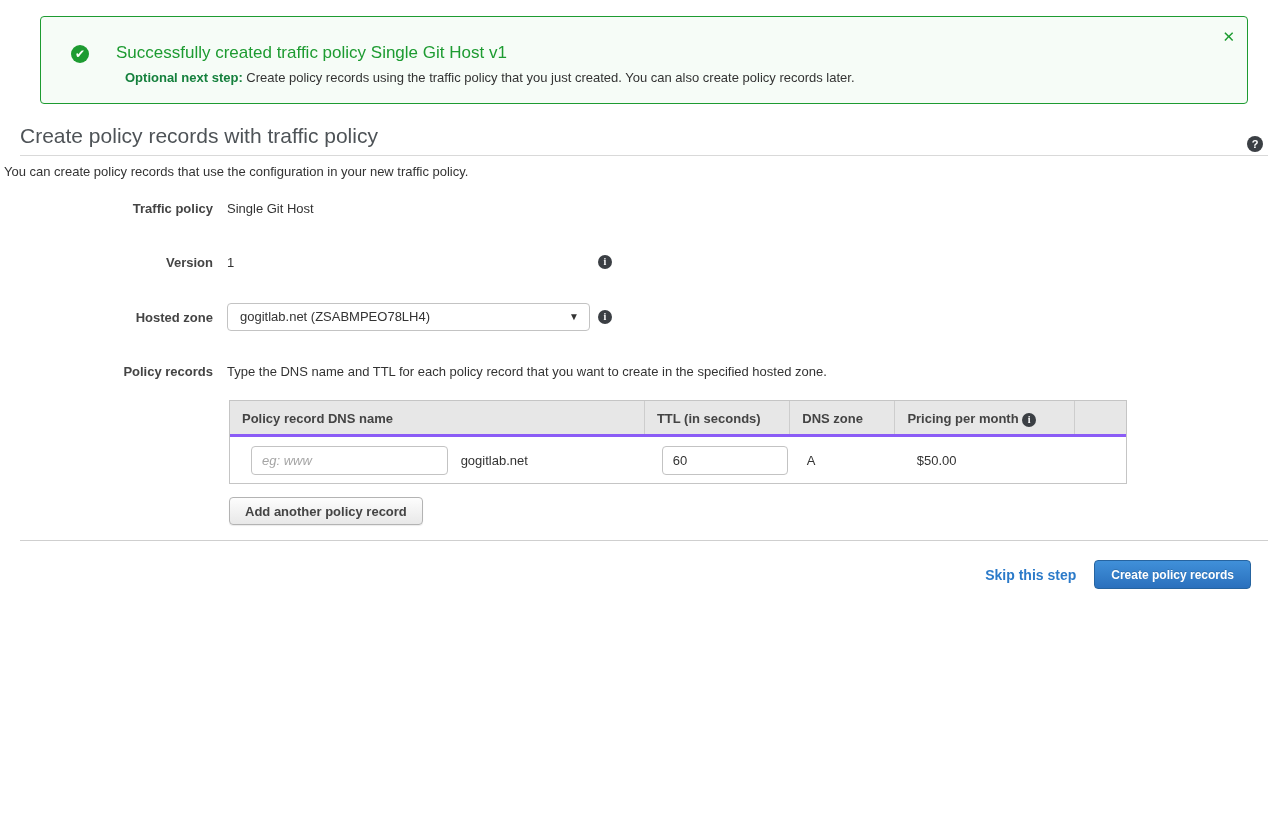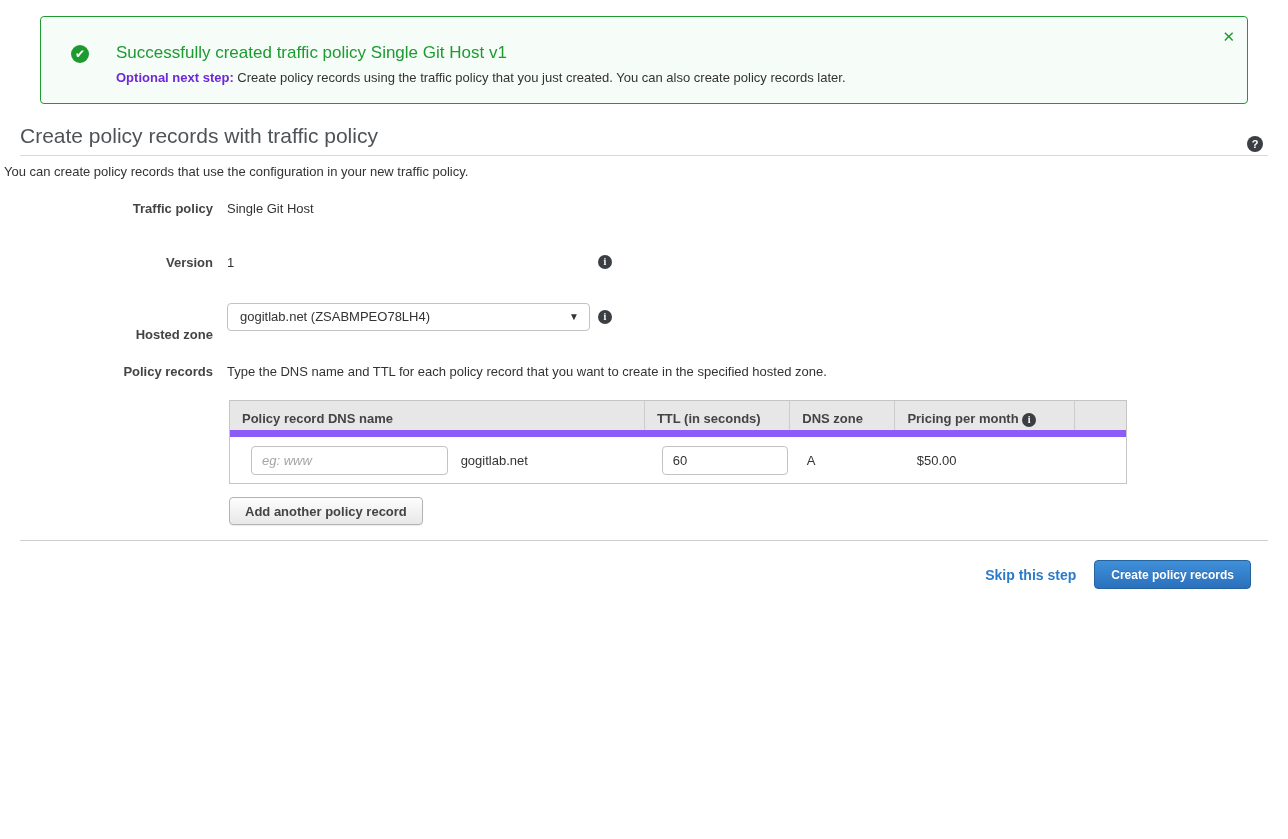--- a/index.html
+++ b/index.html
@@ -28,21 +28,21 @@
     text-align: center; line-height: 18px;
   }
   .banner-title {
     position: absolute; left: 75px; top: 26px;
     color: #1d9b31; font-size: 17px;
   }
   .banner-sub {
     position: absolute; left: 75px; top: 53px;
     color: #333; font-size: 13px;
   }
-  .banner-sub b { color: #6d28d9; }
+  .banner-sub b { color: #15803d; margin-left: 9px; }
   .close-icon {
     position: absolute; right: 12px; top: 12px;
     color: #1d9b31; font-size: 15px; font-weight: bold;
     cursor: pointer; line-height: 15px;
   }
 
   
   .page-header {
     position: absolute; left: 20px; top: 124px;
     width: 1248px;
@@ -81,21 +81,21 @@
     font-family: "Liberation Serif", serif;
     text-align: center; line-height: 14px;
     cursor: pointer;
   }
   .info-abs { position: absolute; left: 598px; }
 
   .row-policy  { top: 201px; }
   .row-version { top: 255px; }
   .row-zone    { top: 303px; }
   .row-records { top: 364px; }
-  .row-zone .form-label { top: 24px; }
+  .row-zone .form-label { top: 7px; }
   .row-zone .info-abs { top: 7px; }
 
   .select-box {
     position: absolute; left: 227px; top: 0;
     width: 363px; height: 28px;
     border: 1px solid #c3c3c3; border-radius: 4px;
     background: #fff;
     padding: 0 24px 0 12px;
     line-height: 26px; color: #333;
     cursor: pointer;
@@ -105,21 +105,21 @@
     line-height: 26px; font-size: 10px; color: #333;
   }
 
   
   .records-table {
     position: absolute; left: 229px; top: 400px;
     width: 898px;
     border: 1px solid #c5c5c5;
     background: #fff;
   }
-  .thead { display: flex; height: 36px; background: #e7e7e7; border-bottom: 7px solid #8b5cf6; }
+  .thead { display: flex; height: 36px; background: #e7e7e7; border-bottom: 3px solid #8b5cf6; }
   .th {
     font-weight: bold; color: #444;
     padding: 0 12px; line-height: 36px;
     white-space: nowrap; overflow: hidden;
   }
   .th + .th { border-left: 1px solid #cdcdcd; }
   .tbody-row { display: flex; height: 46px; align-items: center; }
   .td { padding: 0 12px; white-space: nowrap; }
   .col-dns   { width: 419px; }
   .col-ttl   { width: 147px; }

